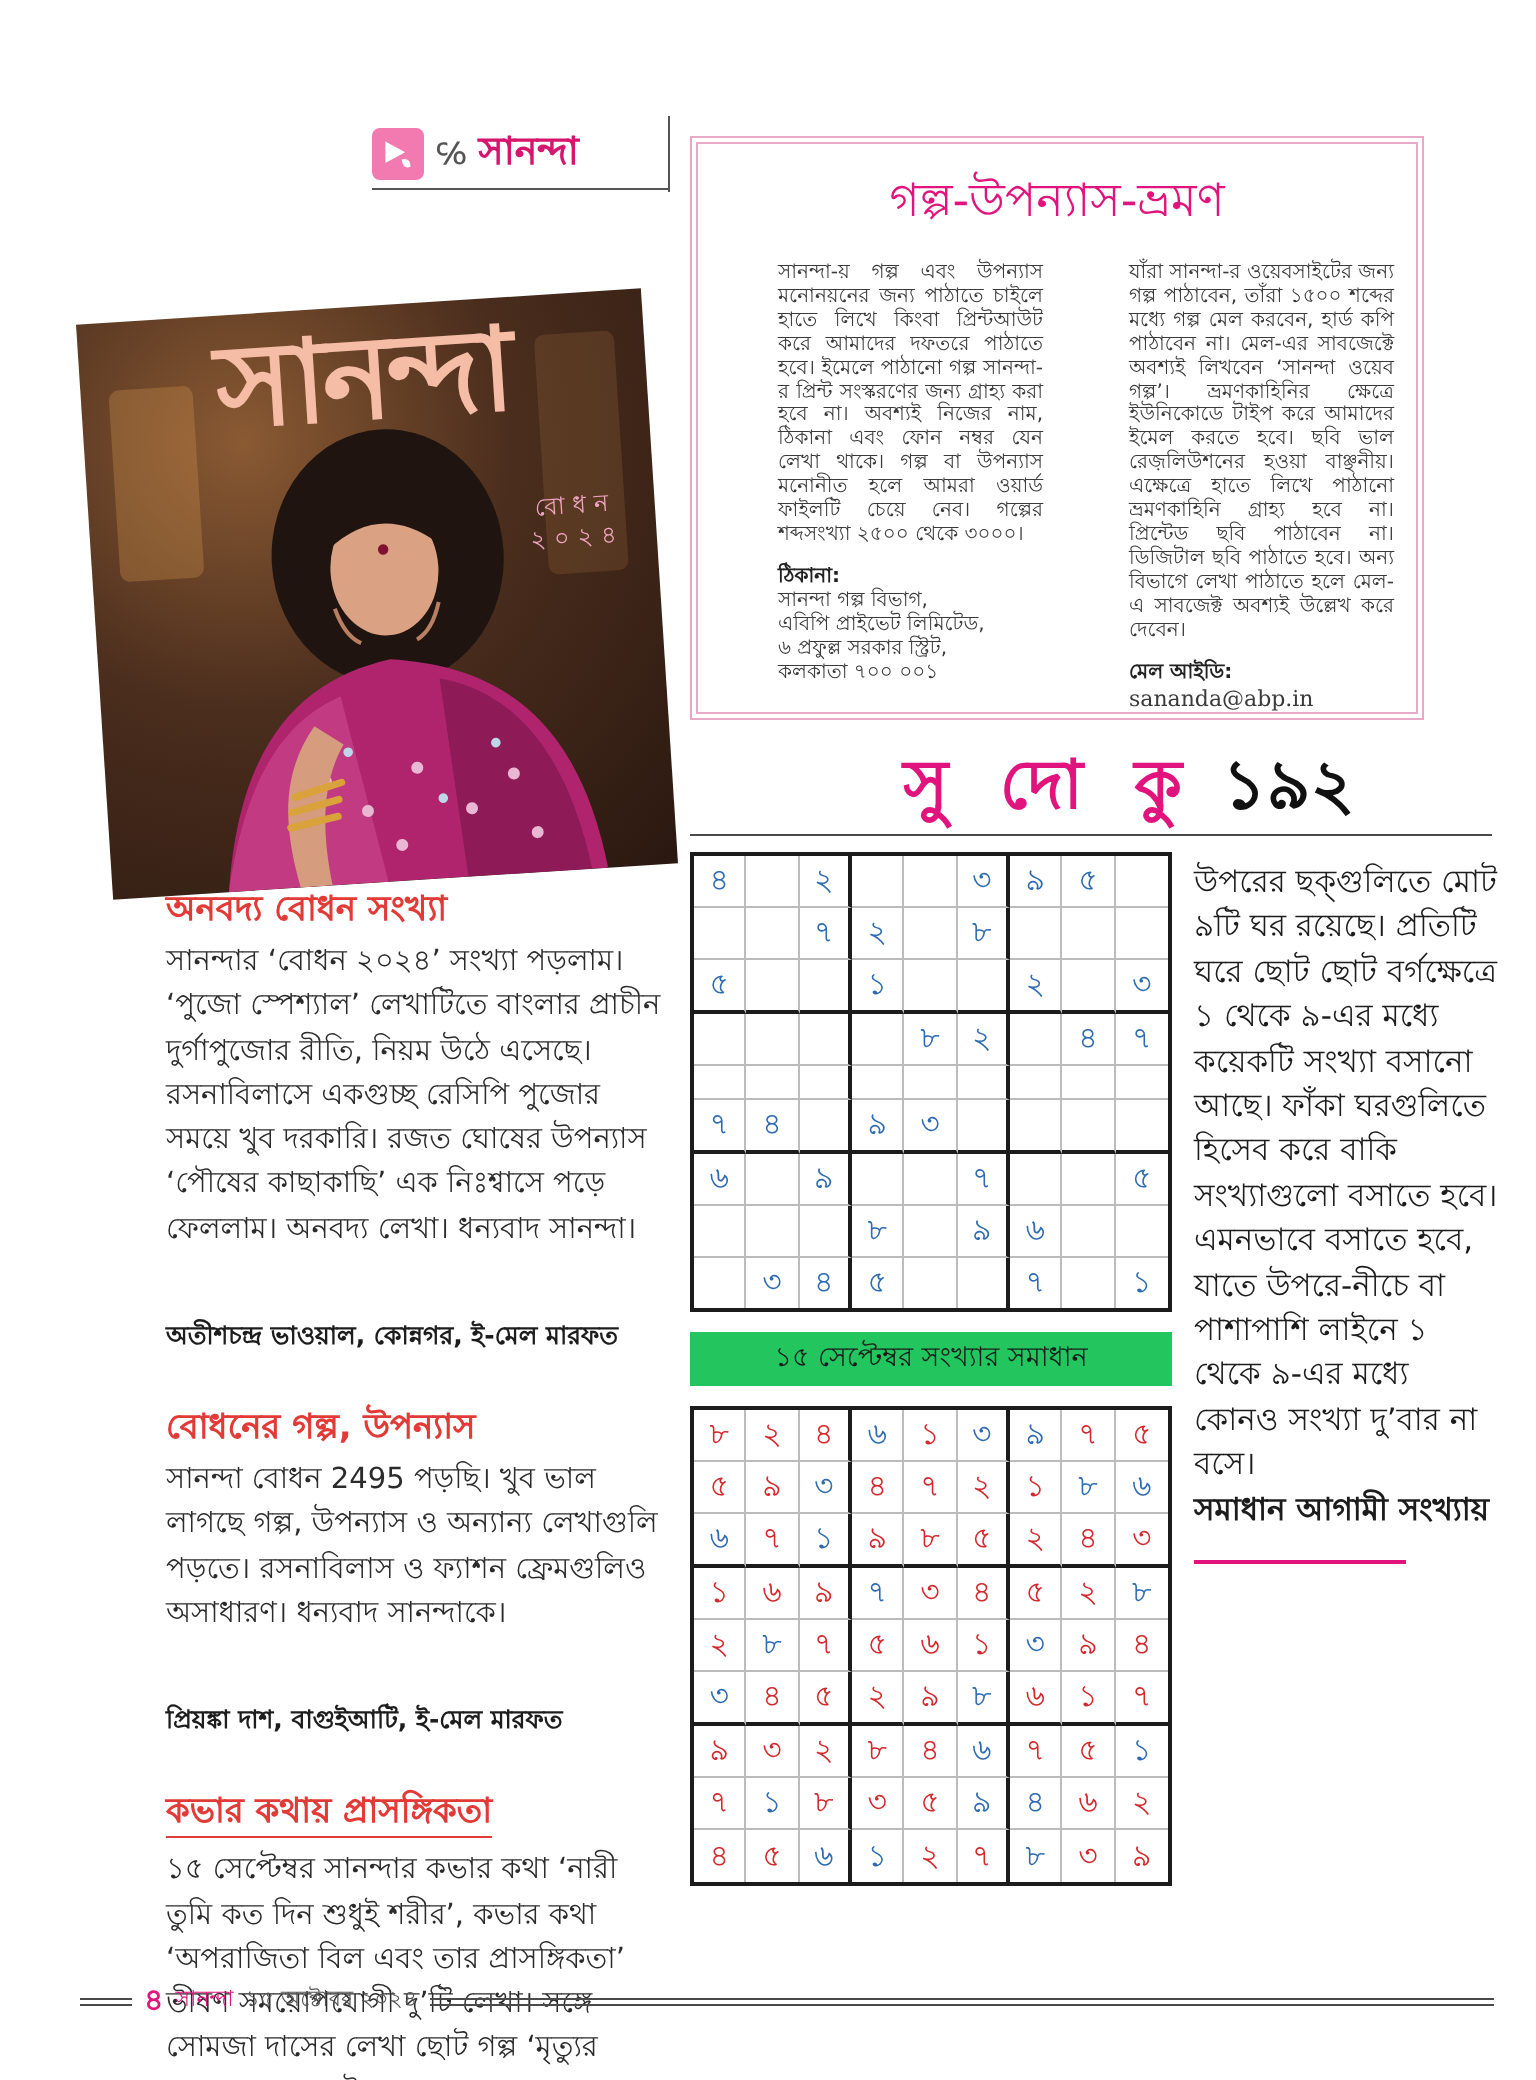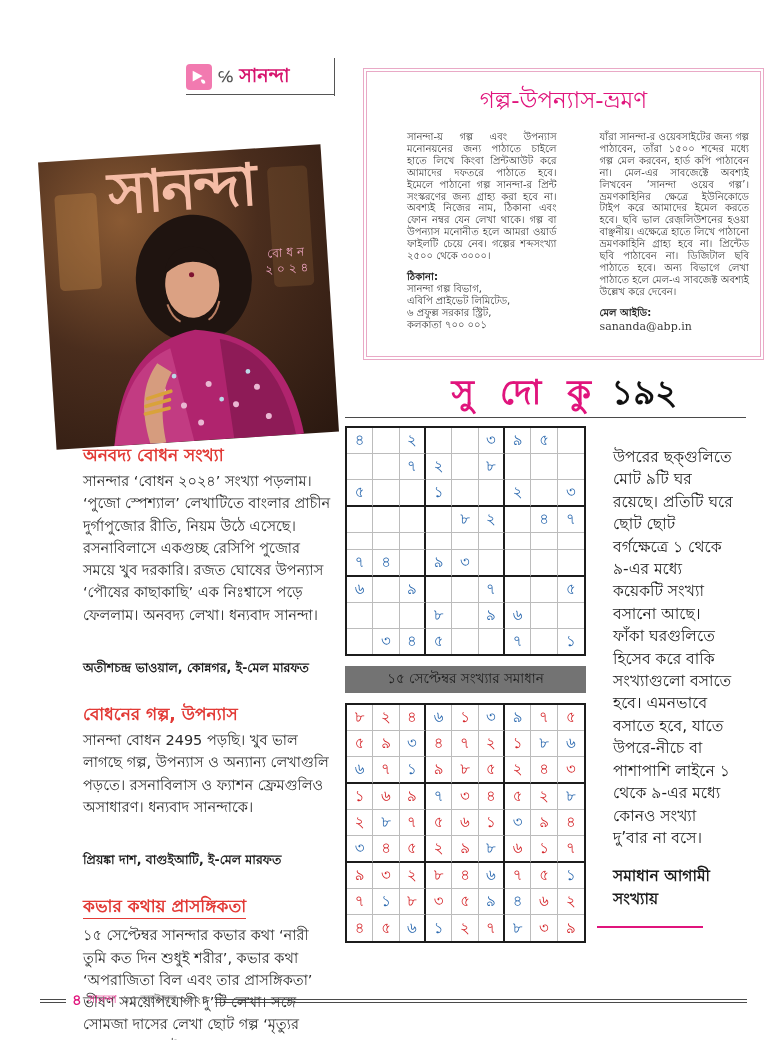--- a/index.html
+++ b/index.html
@@ -10,21 +10,21 @@
   .abs{position:absolute;}
 
   
   .logo-block{left:186px;top:60px;width:148px;height:34px;display:flex;align-items:center;gap:6px;border-bottom:1px solid #555;}
   .logo-icon{width:26px;height:26px;background:#f27ab0;border-radius:4px;flex:0 0 auto;display:flex;align-items:center;justify-content:center;}
   .co-sign{font-size:15px;color:#555;}
   .logo-word{font-size:19px;font-weight:600;color:#d6156e;}
   .tick{left:334px;top:58px;width:1px;height:38px;background:#555;}
 
   
-  .sub-box{left:363px;top:68px;width:401px;height:292px;border:1px solid #e9a9c6;box-sizing:border-box;padding:2px;}
+  .sub-box{left:345px;top:68px;width:367px;height:292px;border:1px solid #e9a9c6;box-sizing:border-box;padding:2px;}
   .sub-box-inner{border:1px solid #e9a9c6;height:100%;box-sizing:border-box;padding:8px 11px;overflow:hidden;}
   .sub-title{text-align:center;color:#e0147c;font-size:23px;font-weight:500;margin:2px 0 10px;}
   .sub-cols{display:flex;gap:14px;}
   .sub-col{flex:1;font-size:10px;line-height:11.9px;color:#3a3a3a;text-align:justify;margin-left:29px;}
   .sub-col p{margin:0;}
   .addr-label,.mail-label{font-weight:bold;color:#222;margin-top:9px;}
   .addr-line{text-align:left;}
   .mail-value{font-family:"DejaVu Serif", serif;font-size:11px;margin-top:2px;text-align:left;}
 
   
@@ -57,26 +57,26 @@
   .cell{display:flex;align-items:center;justify-content:center;
     font-family:"DejaVu Serif", serif;font-size:15px;
     border-right:1px solid #bcbcbc;border-bottom:1px solid #bcbcbc;}
   .cell.c8{border-right:none;}
   .cell.r8{border-bottom:none;}
   .cell.c2,.cell.c5{border-right:2px solid #1c1c1c;}
   .cell.r2,.cell.r5{border-bottom:2px solid #1c1c1c;}
   .cell.given{color:#2e6bb0;}
   .cell.filled{color:#d5282c;}
 
-  .solution-bar{left:345px;top:666px;width:241px;height:27px;background:#737373;
+  .solution-bar{left:345px;top:666px;width:241px;height:27px;background:#22c55e;
     display:flex;align-items:center;justify-content:center;font-size:13.5px;color:#1a1a1a;}
 
   
   .info-col{left:597px;top:430px;width:152px;font-size:15.5px;line-height:22.4px;color:#1c1c1c;}
-  .info-col p{margin:16px;}
+  .info-col p{margin:0;}
   .info-note{font-weight:bold;margin-top:0;}
   .pink-rule{width:106px;height:2px;background:#e0147c;margin-top:14px;}
 
   
   .footer{left:40px;top:988px;width:707px;display:flex;align-items:center;gap:6px;}
   .fline{height:4px;border-top:1px solid #4a4a4a;border-bottom:1px solid #4a4a4a;box-sizing:border-box;}
   .fline.short{width:26px;}
   .fline.long{flex:1;}
   .f-page{color:#e0147c;font-size:15px;font-weight:bold;}
   .f-mag{color:#e0147c;font-size:11px;}

